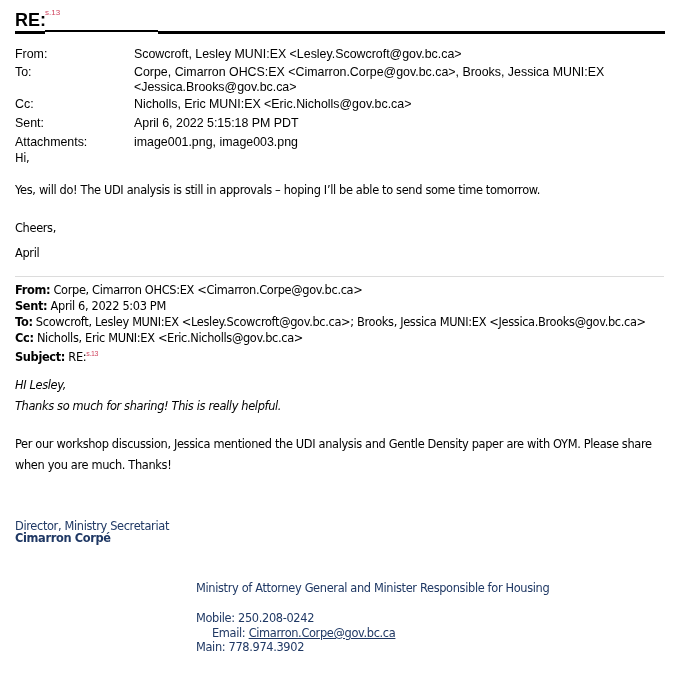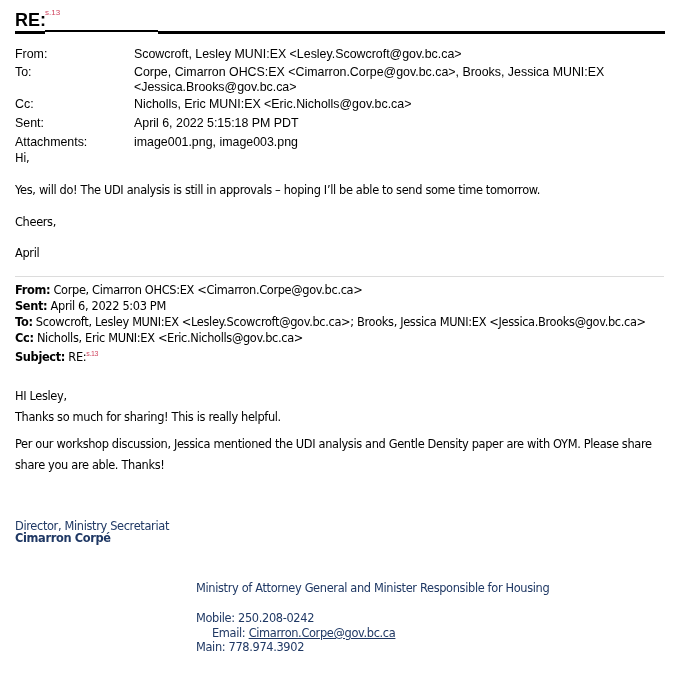--- a/index.html
+++ b/index.html
@@ -50,45 +50,45 @@
   <span class="hdr-label">Sent:</span>
   <span class="hdr-value">April 6, 2022 5:15:18 PM PDT</span>
 </div>
 <div class="hdr-row" style="top:135px;">
   <span class="hdr-label">Attachments:</span>
   <span class="hdr-value">image001.png, image003.png</span>
 </div>
 
 <div class="body-text" style="top:150px;">Hi,</div>
 <div class="body-text" style="top:182px;">Yes, will do! The UDI analysis is still in approvals – hoping I’ll be able to send some time tomorrow.</div>
-<div class="body-text" style="top:214px;">Cheers,</div>
+<div class="body-text" style="top:220px;">Cheers,</div>
 <div class="body-text" style="top:245px;">April</div>
 
 <div class="sep"></div>
 
 <div class="body-text" style="top:282px;">
   <span class="b">From:</span><span> Corpe, Cimarron OHCS:EX &lt;Cimarron.Corpe@gov.bc.ca&gt;</span>
 </div>
 <div class="body-text" style="top:298px;">
   <span class="b">Sent:</span><span> April 6, 2022 5:03 PM</span>
 </div>
 <div class="body-text" style="top:314px;">
   <span class="b">To:</span><span> Scowcroft, Lesley MUNI:EX &lt;Lesley.Scowcroft@gov.bc.ca&gt;; Brooks, Jessica MUNI:EX &lt;Jessica.Brooks@gov.bc.ca&gt;</span>
 </div>
 <div class="body-text" style="top:330px;">
   <span class="b">Cc:</span><span> Nicholls, Eric MUNI:EX &lt;Eric.Nicholls@gov.bc.ca&gt;</span>
 </div>
 <div class="body-text" style="top:346px;">
   <span class="b">Subject:</span><span> RE:</span><span class="sup-red">s.13</span>
 </div>
 
-<div class="body-text" style="top:388px;">HI Lesley,</div>
-<div class="body-text" style="top:409px;">Thanks so much for sharing! This is really helpful.</div>
+<div class="body-text" style="top:377px;font-style:italic;">HI Lesley,</div>
+<div class="body-text" style="top:398px;font-style:italic;">Thanks so much for sharing! This is really helpful.</div>
 <div class="body-text" style="top:436px;">Per our workshop discussion, Jessica mentioned the UDI analysis and Gentle Density paper are with OYM. Please share</div>
-<div class="body-text" style="top:457px;">share you are able. Thanks!</div>
+<div class="body-text" style="top:457px;">when you are much. Thanks!</div>
 
 <div class="body-text b navy" style="top:530px;">Cimarron Corpé</div>
 <div class="body-text navy" style="top:518px;">Director, Ministry Secretariat</div>
 
 <div class="body-text navy" style="left:196px; top:580px; width:480px;">Ministry of Attorney General and Minister Responsible for Housing</div>
 <div class="body-text navy" style="left:196px; top:595px; width:480px;margin-top:44px;">Main: 778.974.3902</div>
 <div class="body-text navy" style="left:196px; top:610px; width:480px;">Mobile: 250.208-0242</div>
 <div class="body-text navy" style="left:212px; top:625px; width:480px;">
   <span>Email: </span><span class="sig-link">Cimarron.Corpe@gov.bc.ca</span>
 </div>

